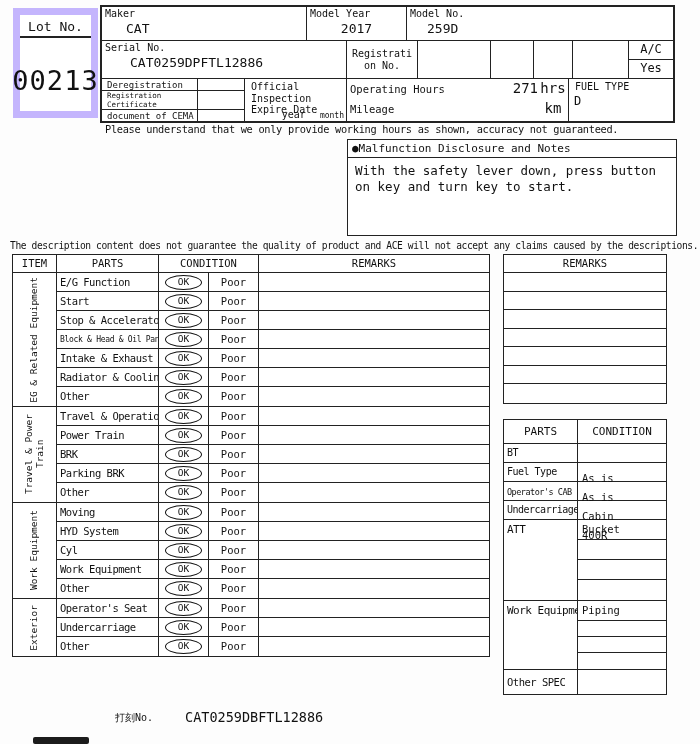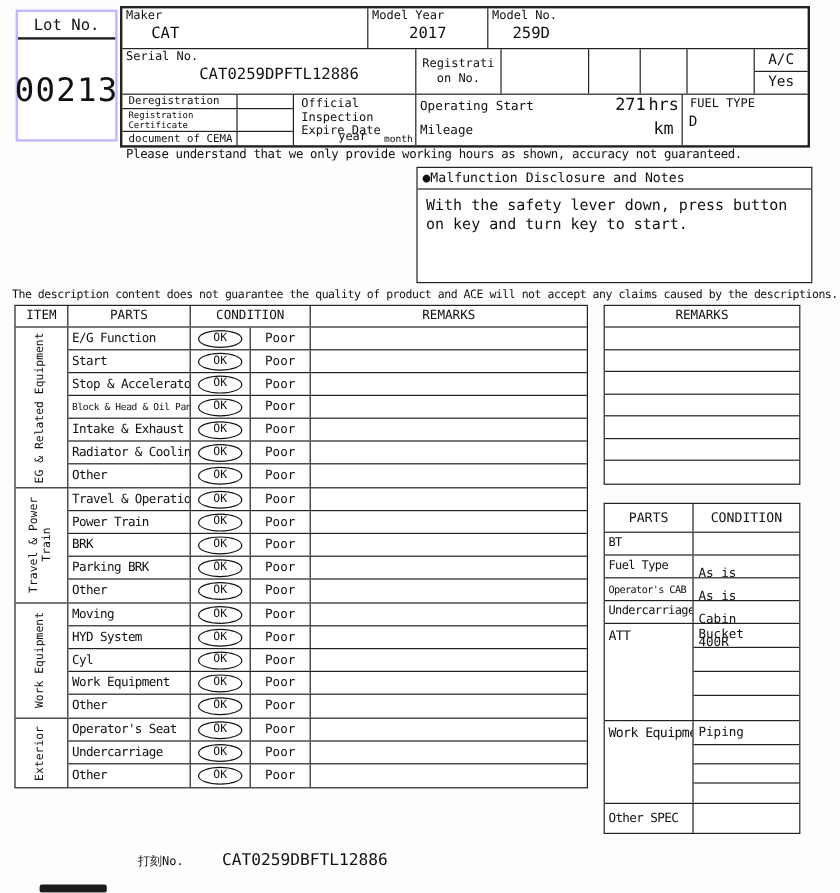--- a/index.html
+++ b/index.html
@@ -5,38 +5,38 @@
   * { margin:0; padding:0; box-sizing:border-box; }
   html,body { background:#fff; }
   .page {
     position:relative; width:700px; height:744px; background:#fdfdfd;
     font-family:"DejaVu Sans Mono","Liberation Mono",monospace; color:#111;
     overflow:hidden;
   }
   .pre { white-space:pre-line; }
 
   
-  .lot-box { position:absolute; left:13px; top:8px; width:85px; height:110px; border:2px solid #c4b5fd; background:#fff; }
+  .lot-box { position:absolute; left:13px; top:8px; width:85px; height:110px; border:7px solid #c4b5fd; background:#fff; }
   .lot-head { height:23px; border-bottom:2px solid #222; text-align:center; font-size:13px; padding-top:4px; }
   .lot-val { height:84px; display:flex; align-items:center; justify-content:center; font-size:27px; letter-spacing:1px; }
 
   
   .top-table { position:absolute; left:100px; top:5px; width:575px; border:2px solid #222; background:#fff; }
   .tt-row { display:flex;justify-content:center; }
   .tt-r1 { height:34px; border-bottom:1px solid #222; }
   .tt-r2 { height:38px; border-bottom:1px solid #222; }
   .tt-r3 { height:42px; }
   .cell { position:relative; }
   .br { border-right:1px solid #222; }
   .lbl { font-size:10px; padding:1px 3px; white-space:pre-line; line-height:1.15; }
   .val { font-size:13px; }
   .c-maker { width:205px; } .c-maker .val { padding-left:24px; }
   .c-my { width:100px; } .c-my .val { text-align:center; }
   .c-mn { flex:1; } .c-mn .val { padding-left:20px; }
-  .c-serial { width:245px; } .c-serial .val { padding-left:28px;margin-left:36px; }
+  .c-serial { width:245px; } .c-serial .val { padding-left:28px; }
   .c-regno { width:71px; display:flex; align-items:center; justify-content:center;
              font-size:10px; text-align:center; line-height:1.2; overflow-wrap:anywhere; padding:0 3px; }
   .c-e1 { width:73px; } .c-e2 { width:43px; } .c-e3 { width:39px; } .c-e4 { width:56px; }
   .c-ac { flex:1; display:flex; flex-direction:column; }
   .c-ac > div { flex:1; text-align:center; font-size:12px; padding-top:1px; }
   .c-ac .achead { border-bottom:1px solid #222; }
   .c-docs { width:143px; display:flex; flex-direction:column; }
   .doc-row { flex:1; display:flex;gap:46px; }
   .doc-row + .doc-row { border-top:1px solid #222; }
   .doc-lbl { width:100px; border-right:1px solid #222; display:flex; align-items:center; padding-left:5px; font-size:9px; }
@@ -172,21 +172,21 @@
       <div class="cell br c-insp">
         <div class="lbl pre">Official Inspection
 Expire Date</div>
         <div class="ym">
           <span class="y">year</span>
           <span class="m">month</span>
         </div>
       </div>
       <div class="cell br c-oph">
         <div class="oph-line">
-          <span class="lab">Operating Start</span>
+          <span class="lab">Operating Hours</span>
           <span class="num">271</span>
           <span class="unit">hrs</span>
         </div>
         <div class="oph-line">
           <span class="lab">Mileage</span>
           <span class="unit">km</span>
         </div>
       </div>
       <div class="cell c-fuel">
         <div class="lbl">FUEL TYPE</div>

